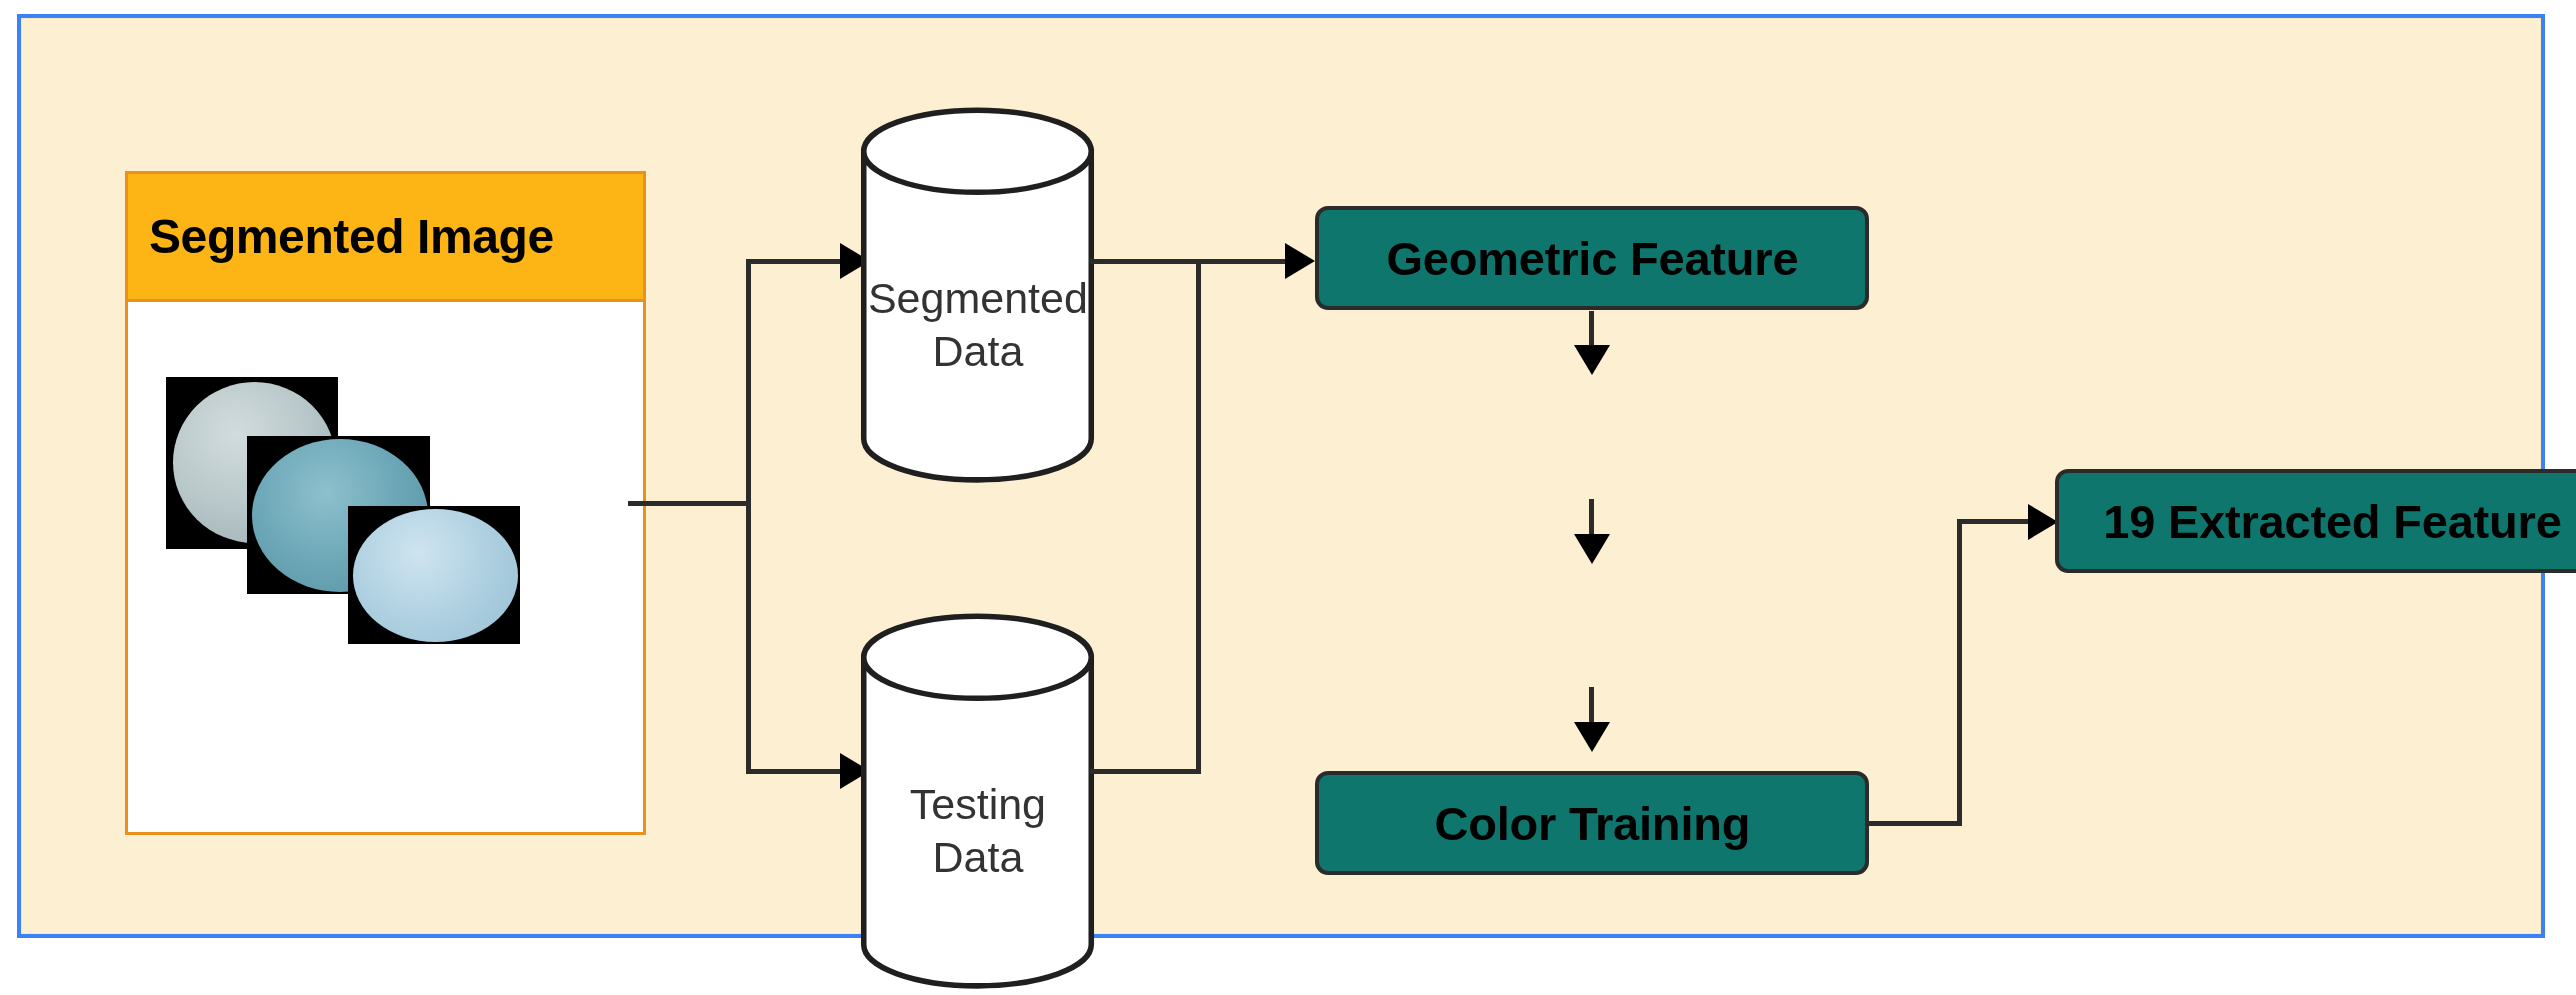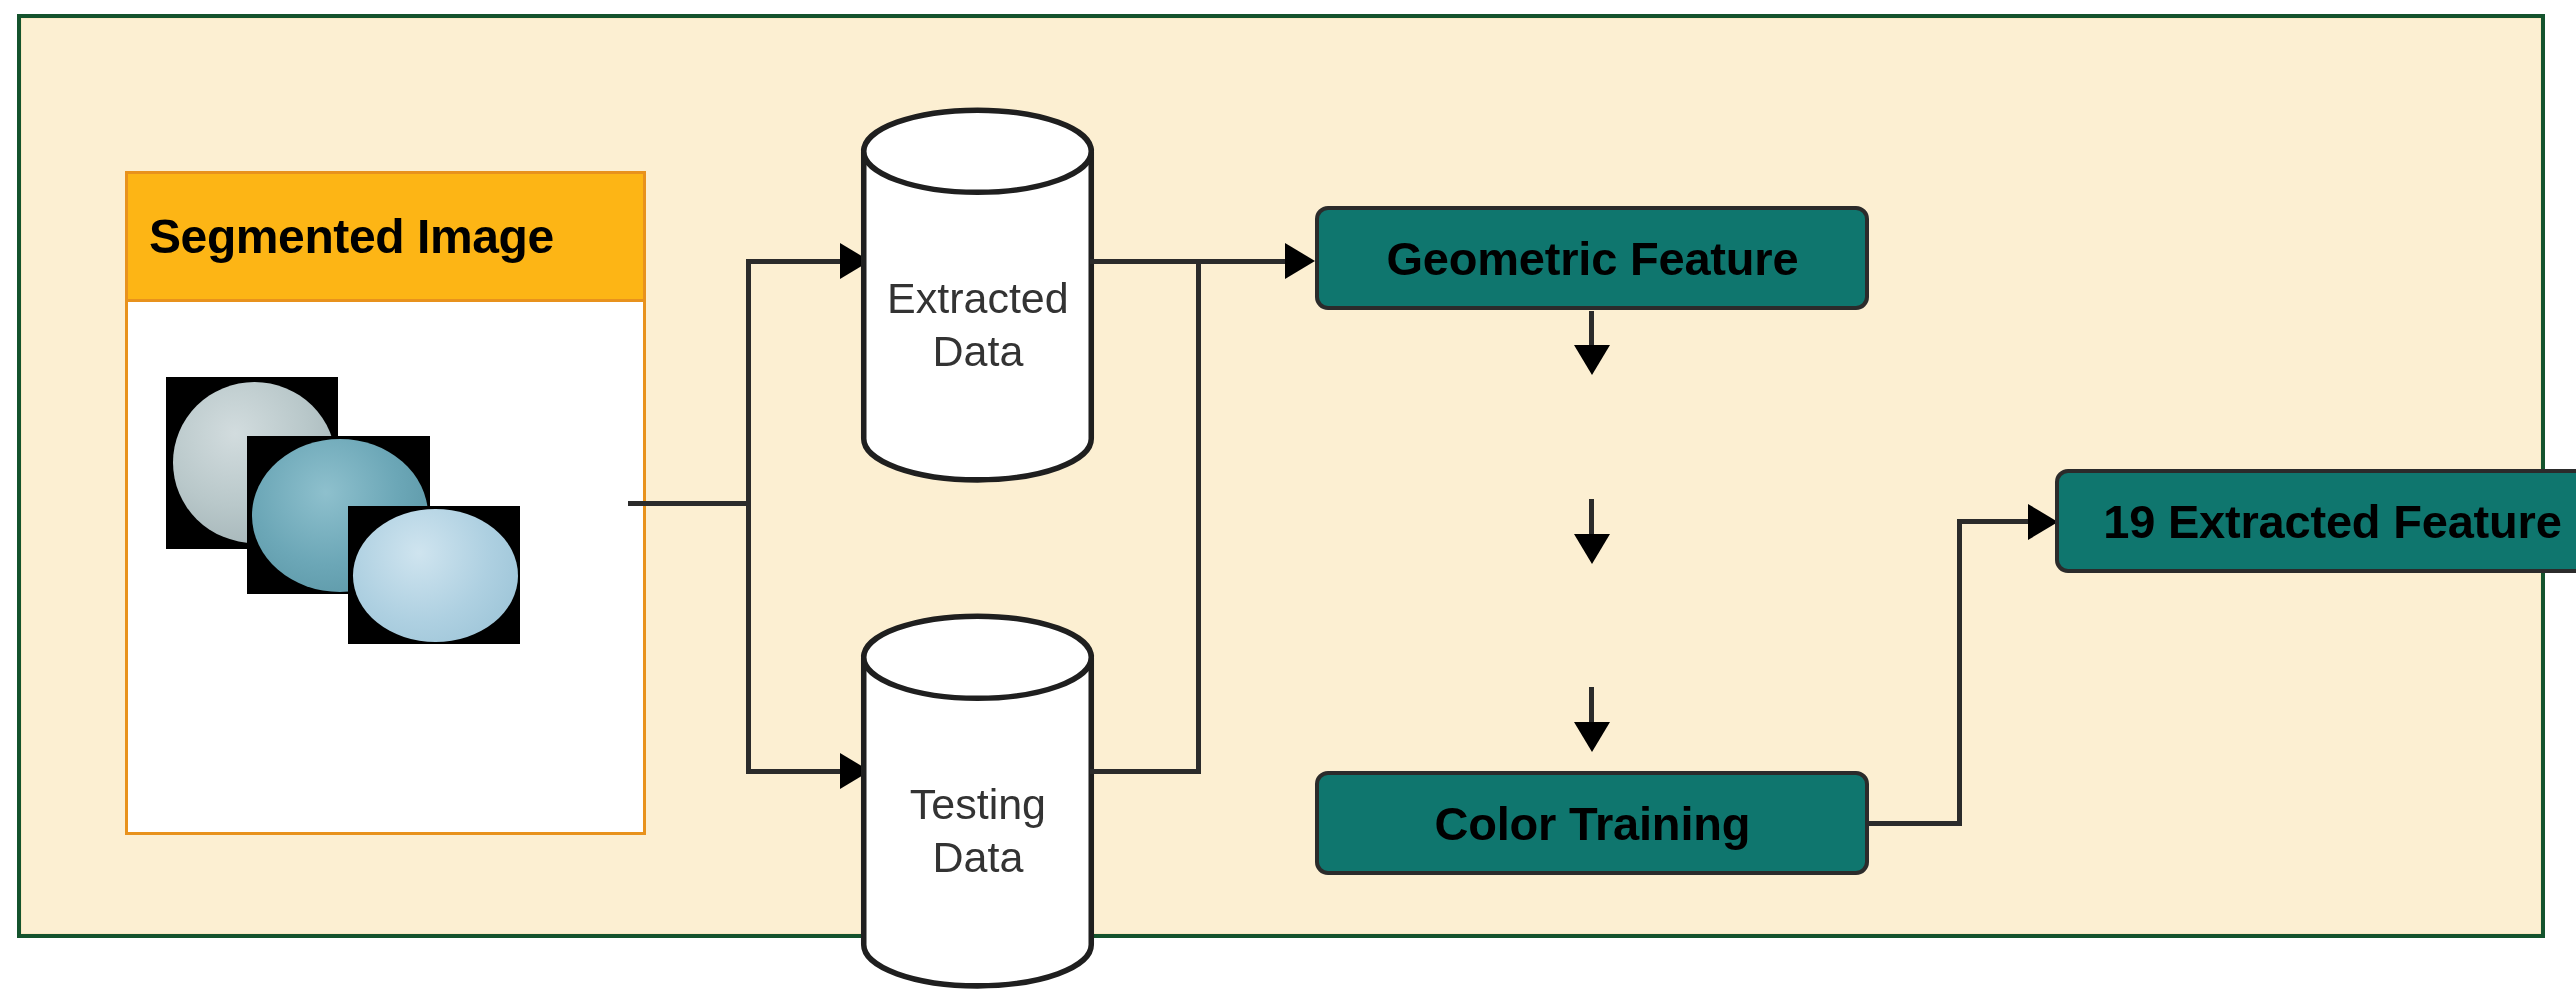--- a/index.html
+++ b/index.html
@@ -17,21 +17,21 @@
     overflow: hidden;
   }
   
   #frame {
     position: absolute;
     left: 17.4px;
     top: 14.2px;
     width: 2528px;
     height: 924px;
     background: #fcefd2;
-    border: 4px solid #14532d;
+    border: 4px solid #3b82f6;
     box-sizing: border-box;
     box-shadow: 0 0 0 0.8px #f7e6bd inset;
   }
 
   
   #seg-panel {
     position: absolute;
     left: 104px;
     top: 153px;
     width: 521px;
@@ -185,21 +185,21 @@
 
     <div class="ln-h" style="left:725px; top:751px; width:115px;"></div>
     <div class="arrow-r" style="left:819px; top:735px;"></div>
 
     <div class="cyl" style="left:838px; top:87px;">
       <svg width="237" height="380" viewBox="0 0 300 480">
         <path d="M6,58 L6,422 A144,52 0 0 0 294,422 L294,58 Z" fill="#ffffff" stroke="#1f1f1f" stroke-width="7"></path>
         <ellipse cx="150" cy="58" rx="144" ry="52" fill="#ffffff" stroke="#1f1f1f" stroke-width="7"></ellipse>
       </svg>
       <div class="cyl-label">
-        <span>Extracted</span>
+        <span>Segmented</span>
         <span>Data</span>
       </div>
     </div>
 
     <div class="cyl" style="left:838px; top:593px;">
       <svg width="237" height="380" viewBox="0 0 300 480">
         <path d="M6,58 L6,422 A144,52 0 0 0 294,422 L294,58 Z" fill="#ffffff" stroke="#1f1f1f" stroke-width="7"></path>
         <ellipse cx="150" cy="58" rx="144" ry="52" fill="#ffffff" stroke="#1f1f1f" stroke-width="7"></ellipse>
       </svg>
       <div class="cyl-label">

